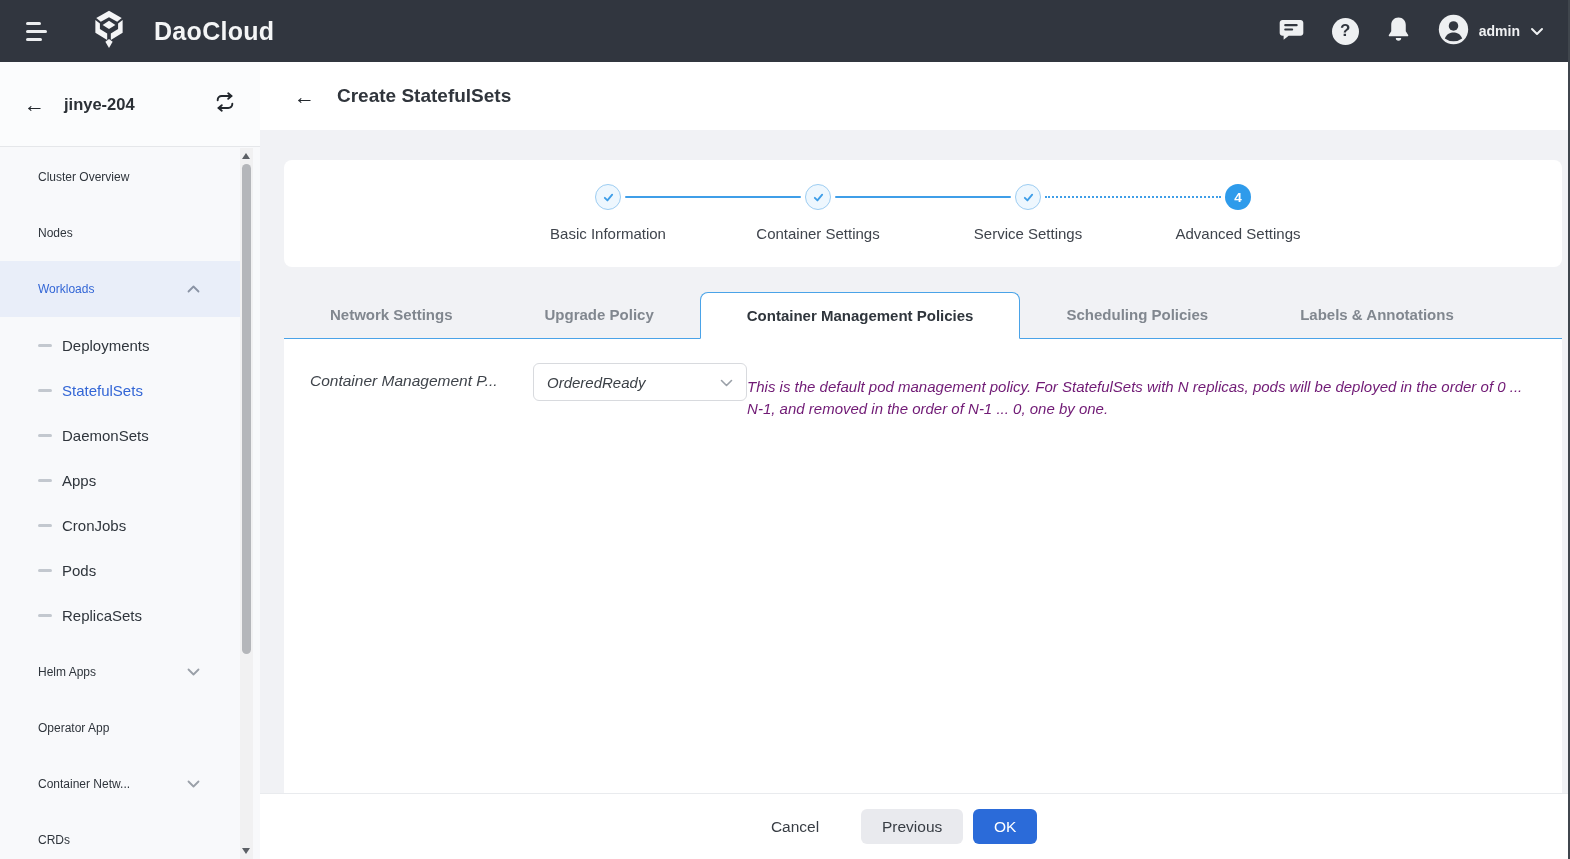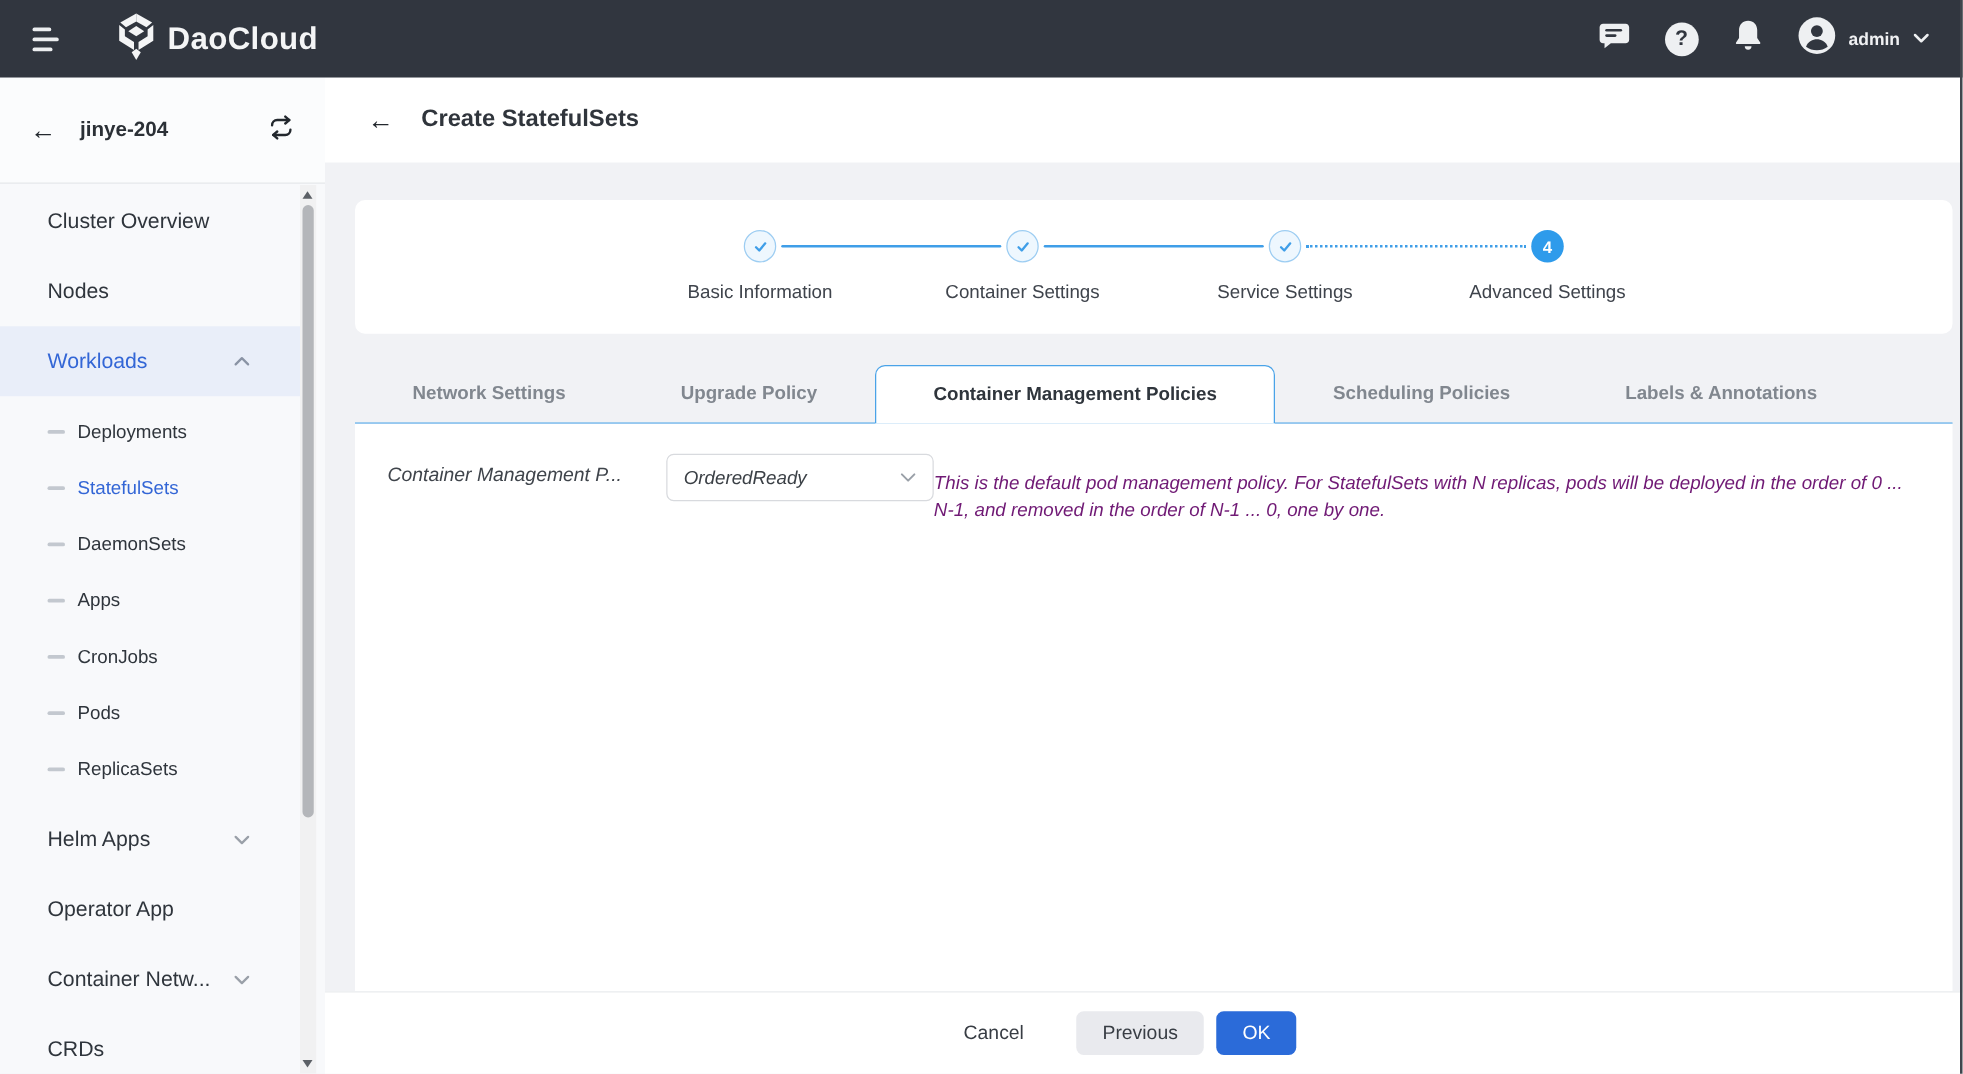--- a/index.html
+++ b/index.html
@@ -7,38 +7,38 @@
     font-family:"Liberation Sans", sans-serif; background:#f1f2f5; }
 
   
   .topbar { position:absolute; left:0; top:0; width:1570px; height:62px;
     background:#31363f; display:flex; align-items:center; z-index:30; }
   .hamburger { margin-left:26px; width:22px; display:flex; flex-direction:column; gap:5px; cursor:pointer; }
   .hamburger span { height:3px; border-radius:2px; background:#eceef0; display:block; }
   .hamburger span:nth-child(1){ width:15px; }
   .hamburger span:nth-child(2){ width:21px; }
   .hamburger span:nth-child(3){ width:16px; }
-  .brand { display:flex; align-items:center; margin-left:42px; gap:6px;justify-content:center; }
+  .brand { display:flex; align-items:center; margin-left:42px; gap:26px;justify-content:center; }
   .brand-name { color:#f4f5f6; font-size:25px; font-weight:bold; letter-spacing:.3px; }
   .topbar-right { margin-left:auto; display:flex; align-items:center; gap:27px; padding-right:26px; }
   .circle-icon { width:27px; height:27px; border-radius:50%; background:#eef0f2; color:#31363f;
     font-weight:bold; font-size:17px; display:flex; align-items:center; justify-content:center; }
   .user-chip { display:flex; align-items:center; gap:10px; }
   .user-name { color:#f0f1f3; font-size:14px; font-weight:bold; }
 
   
   .sidebar { position:absolute; left:0; top:62px; width:260px; bottom:0;
     background:#f8f9fb; z-index:10; overflow:hidden; }
   .side-header { height:85px; display:flex; align-items:center; padding:0 24px;
     background:#fbfcfd; border-bottom:1px solid #e5e7ea; }
   .back-arrow { font-size:21px; font-weight:bold; color:#23282e; cursor:pointer; line-height:1; }
   .cluster-name { flex:1; margin-left:19px; font-size:16.5px; font-weight:bold; color:#2b3036; }
   .side-nav { padding-top:2px; }
   .nav-item { height:56px; width:240px; display:flex; align-items:center;
-    padding-left:38px; font-size:17px; color:#2f353c; cursor:pointer; }
+    padding-left:38px; font-size:12px; color:#2f353c; cursor:pointer; }
   .nav-item.active { background:#e9eef9; color:#3366d6; }
   .nav-sub { padding:6px 0; }
   .nav-subitem { height:45px; width:240px; display:flex; align-items:center;
     padding-left:38px; font-size:15px; color:#2f353c; cursor:pointer; }
   .dash { width:14px; height:3px; border-radius:2px; background:#c3c8cf; margin-right:10px; flex:0 0 auto; }
   .nav-subitem.active { color:#3366d6; }
   .chev { margin-left:auto; margin-right:40px; display:flex; }
   
   .side-scroll { position:absolute; top:86px; right:7px; bottom:0; width:13px; background:#f1f1f2; }
   .scroll-arrow-up, .scroll-arrow-down { position:absolute; left:2px; width:0; height:0;

